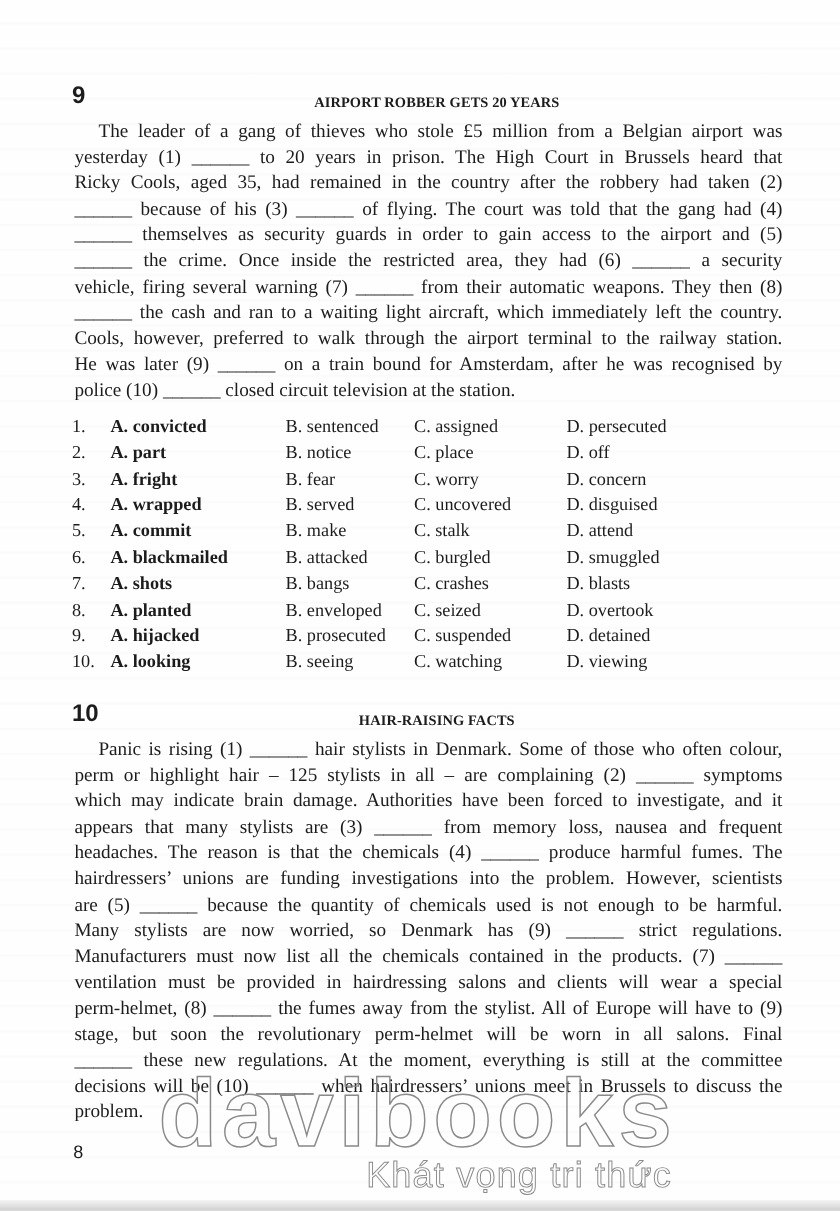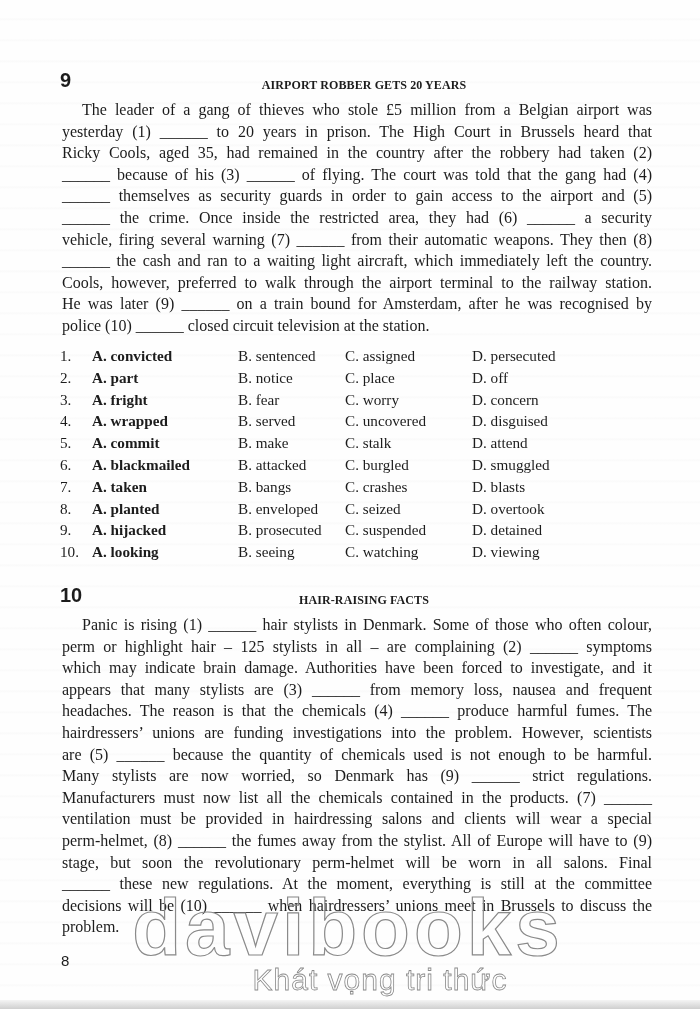--- a/index.html
+++ b/index.html
@@ -111,21 +111,21 @@
       color: transparent;
       -webkit-text-stroke: 1.2px #8a8a8a;
       pointer-events: none;
       font-weight: bold;
     }
     .watermark-slogan {
       position: absolute;
       left: 200px;
       top: 963px;
       width: 360px;
-      text-align: center;
+      text-align: right;
       font-family: "Liberation Sans", "DejaVu Sans", sans-serif;
       font-size: 30px;
       line-height: 34px;
       letter-spacing: 1px;
       color: transparent;
       -webkit-text-stroke: 0.8px #8a8a8a;
       pointer-events: none;
     }
     .bottom-shadow {
       position: absolute;
@@ -196,21 +196,21 @@
     </div>
     <div class="opt-row">
       <span class="opt-num">6.</span>
       <span class="opt-a">A. blackmailed</span>
       <span class="opt-b">B. attacked</span>
       <span class="opt-c">C. burgled</span>
       <span class="opt-d">D. smuggled</span>
     </div>
     <div class="opt-row">
       <span class="opt-num">7.</span>
-      <span class="opt-a">A. taken</span>
+      <span class="opt-a">A. shots</span>
       <span class="opt-b">B. bangs</span>
       <span class="opt-c">C. crashes</span>
       <span class="opt-d">D. blasts</span>
     </div>
     <div class="opt-row">
       <span class="opt-num">8.</span>
       <span class="opt-a">A. planted</span>
       <span class="opt-b">B. enveloped</span>
       <span class="opt-c">C. seized</span>
       <span class="opt-d">D. overtook</span>

